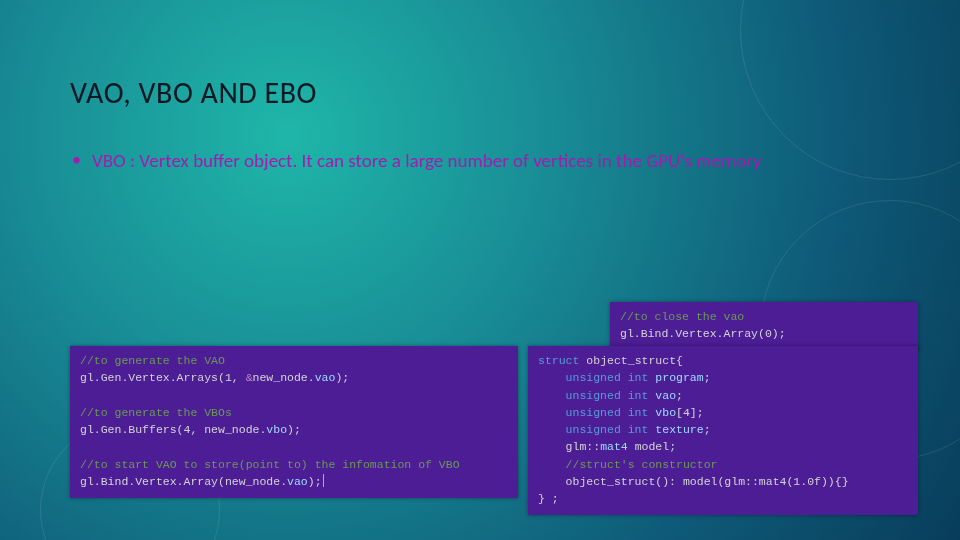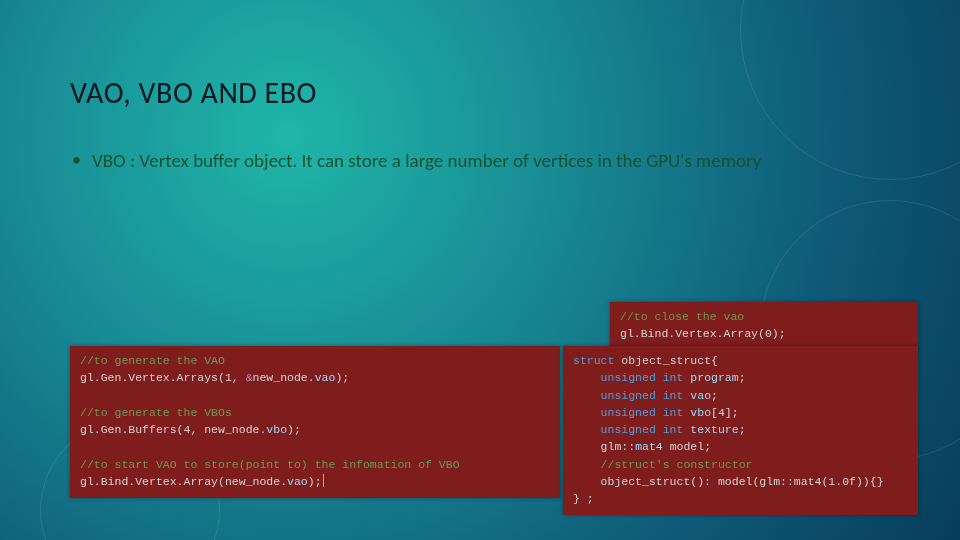--- a/index.html
+++ b/index.html
@@ -34,52 +34,52 @@
     color: #0a1824;
     margin-bottom: 37px;
   }
   ul { list-style: none; }
   li {
     position: relative;
     padding-left: 22px;
     font-size: 19px;
     line-height: 1.35;
     margin-bottom: 26px;
-    color: #14532d;
+    color: #a21caf;
     max-width: 780px;
   }
   li::before {
     content: "•";
     position: absolute;
     left: 2px;
     top: 0;
     font-size: 18px;
   }
 
   
   .code {
     position: absolute;
-    background: #7f1d1d;
+    background: #4c1d95;
     color: #d4d4d4;
     font-family: Consolas, "Courier New", monospace;
     font-size: 11.5px;
     line-height: 1.5;
     padding: 6px 10px 8px 10px;
     white-space: pre;
     box-shadow: 0 0 4px rgba(0,0,0,0.4);
   }
   .code .cm { color: #6a9955; }      
   .code .kw { color: #569cd6; }      
   .code .ty { color: #9cdcfe; }      
   .code .op { color: #d4d4d4; }
   .code .sym{ color: #c586c0; }      
 
   #code-top   { top: 302px; right: 42px; width: 308px; }
-  #code-left  { top: 346px; left: 70px;  width: 490px; }
-  #code-right { top: 346px; right: 42px; width: 355px; }
+  #code-left  { top: 346px; left: 70px;  width: 448px; }
+  #code-right { top: 346px; right: 42px; width: 390px; }
 
   .caret {
     display: inline-block;
     width: 1px;
     height: 13px;
     background: #aeafad;
     margin-left: 1px;
     vertical-align: -2px;
   }
 </style>

